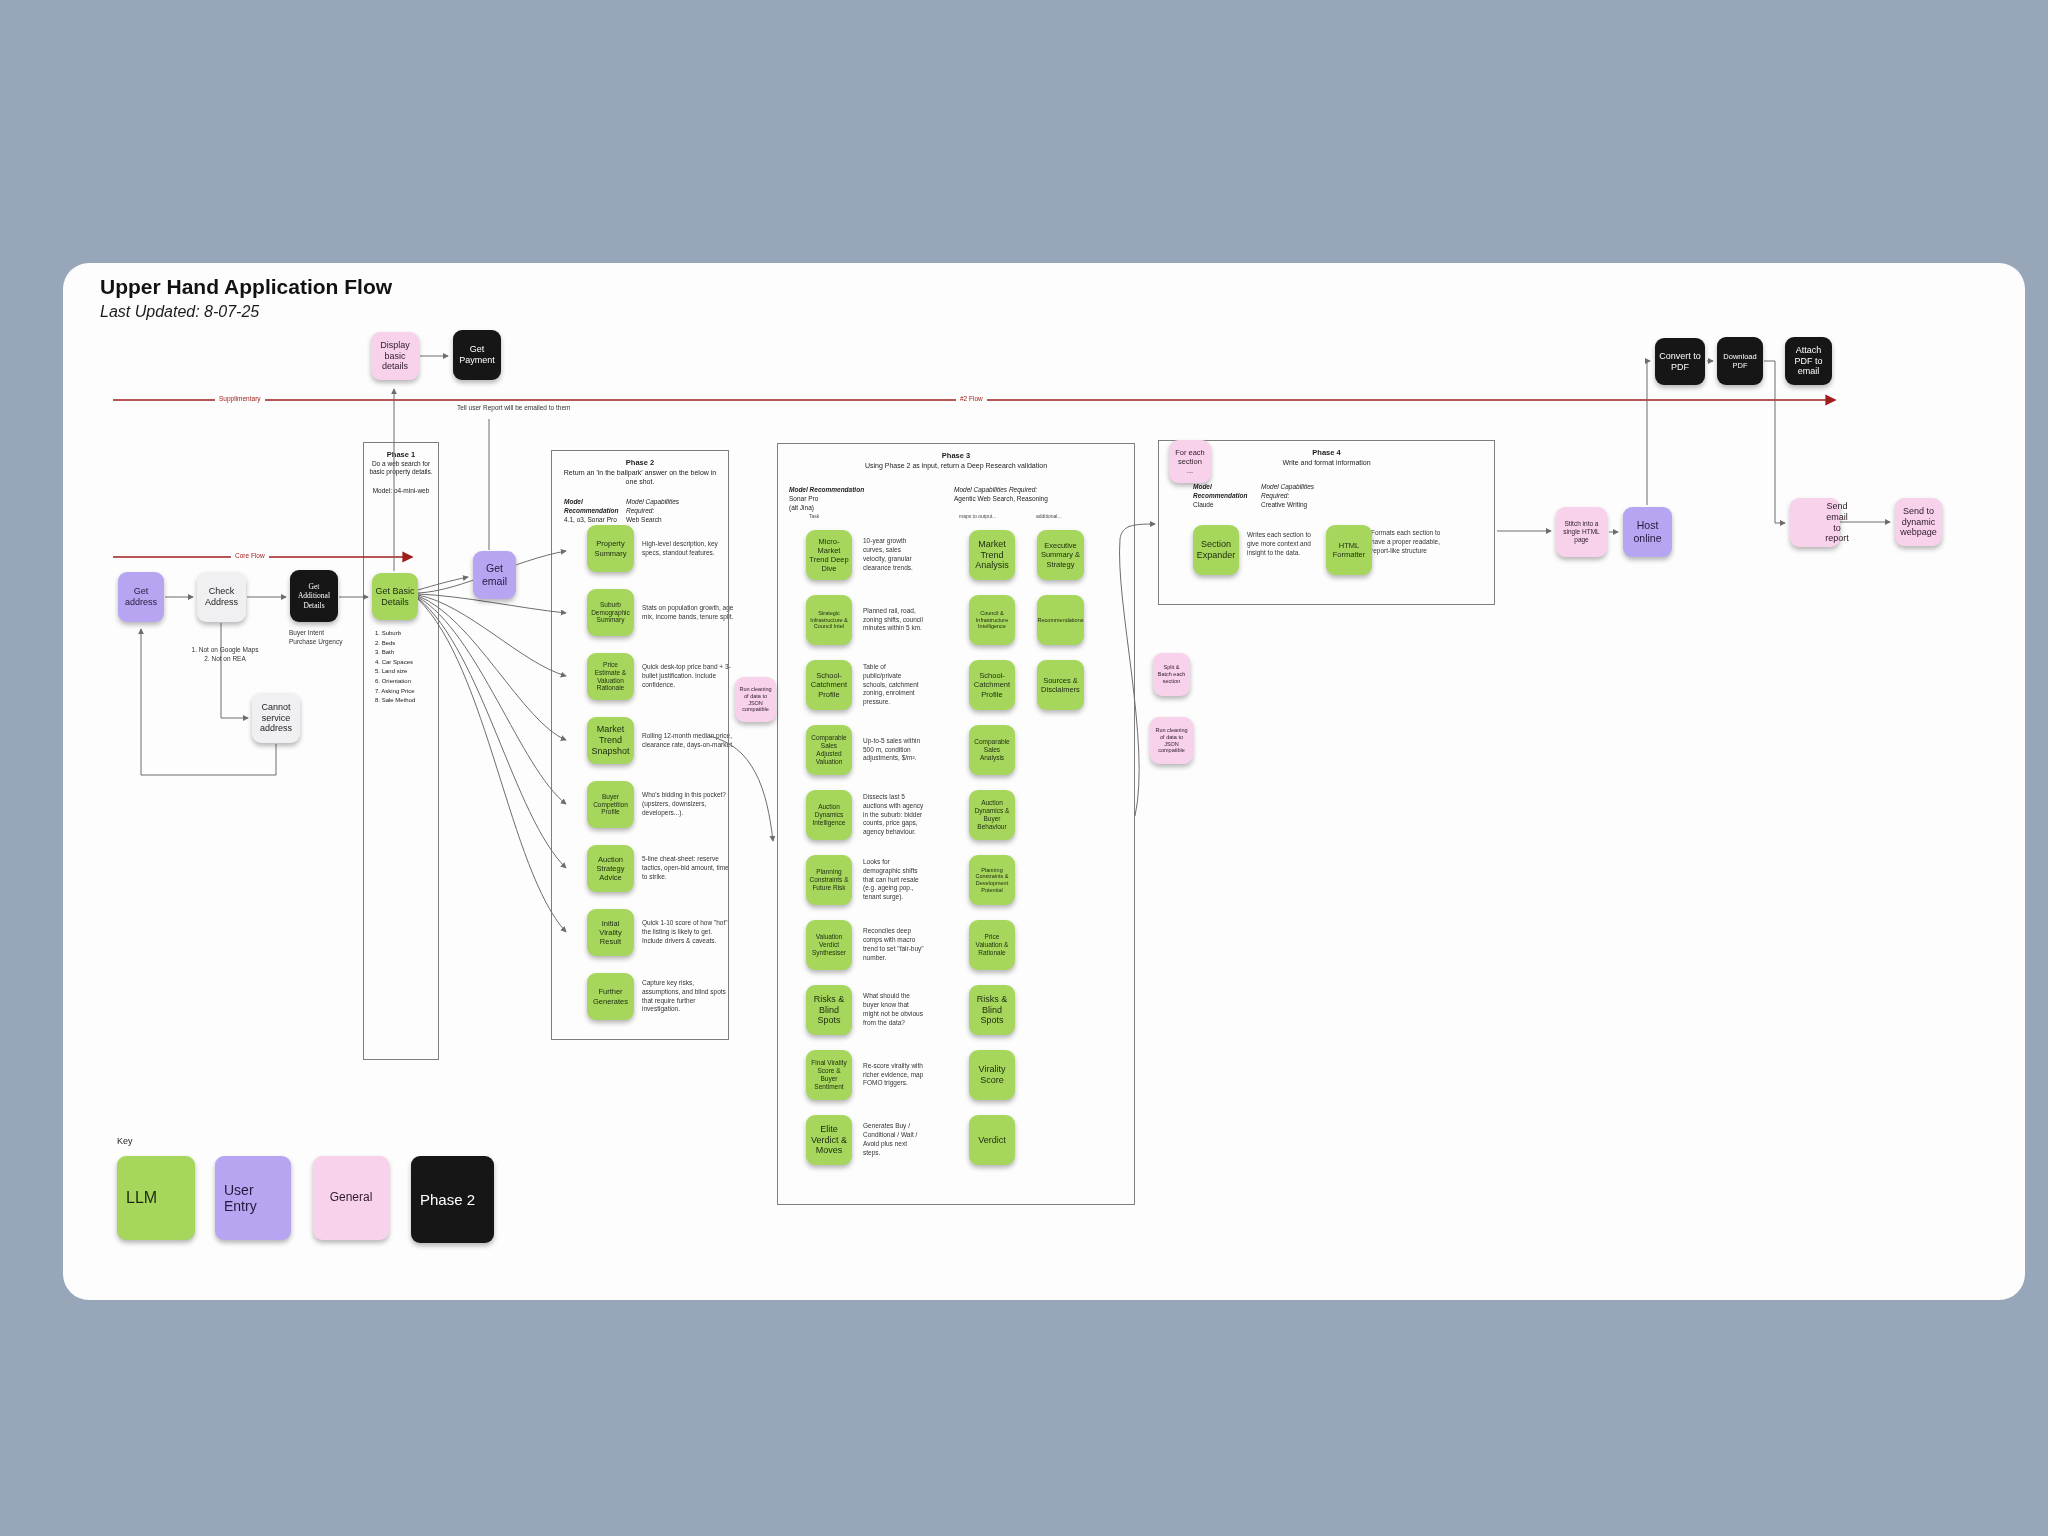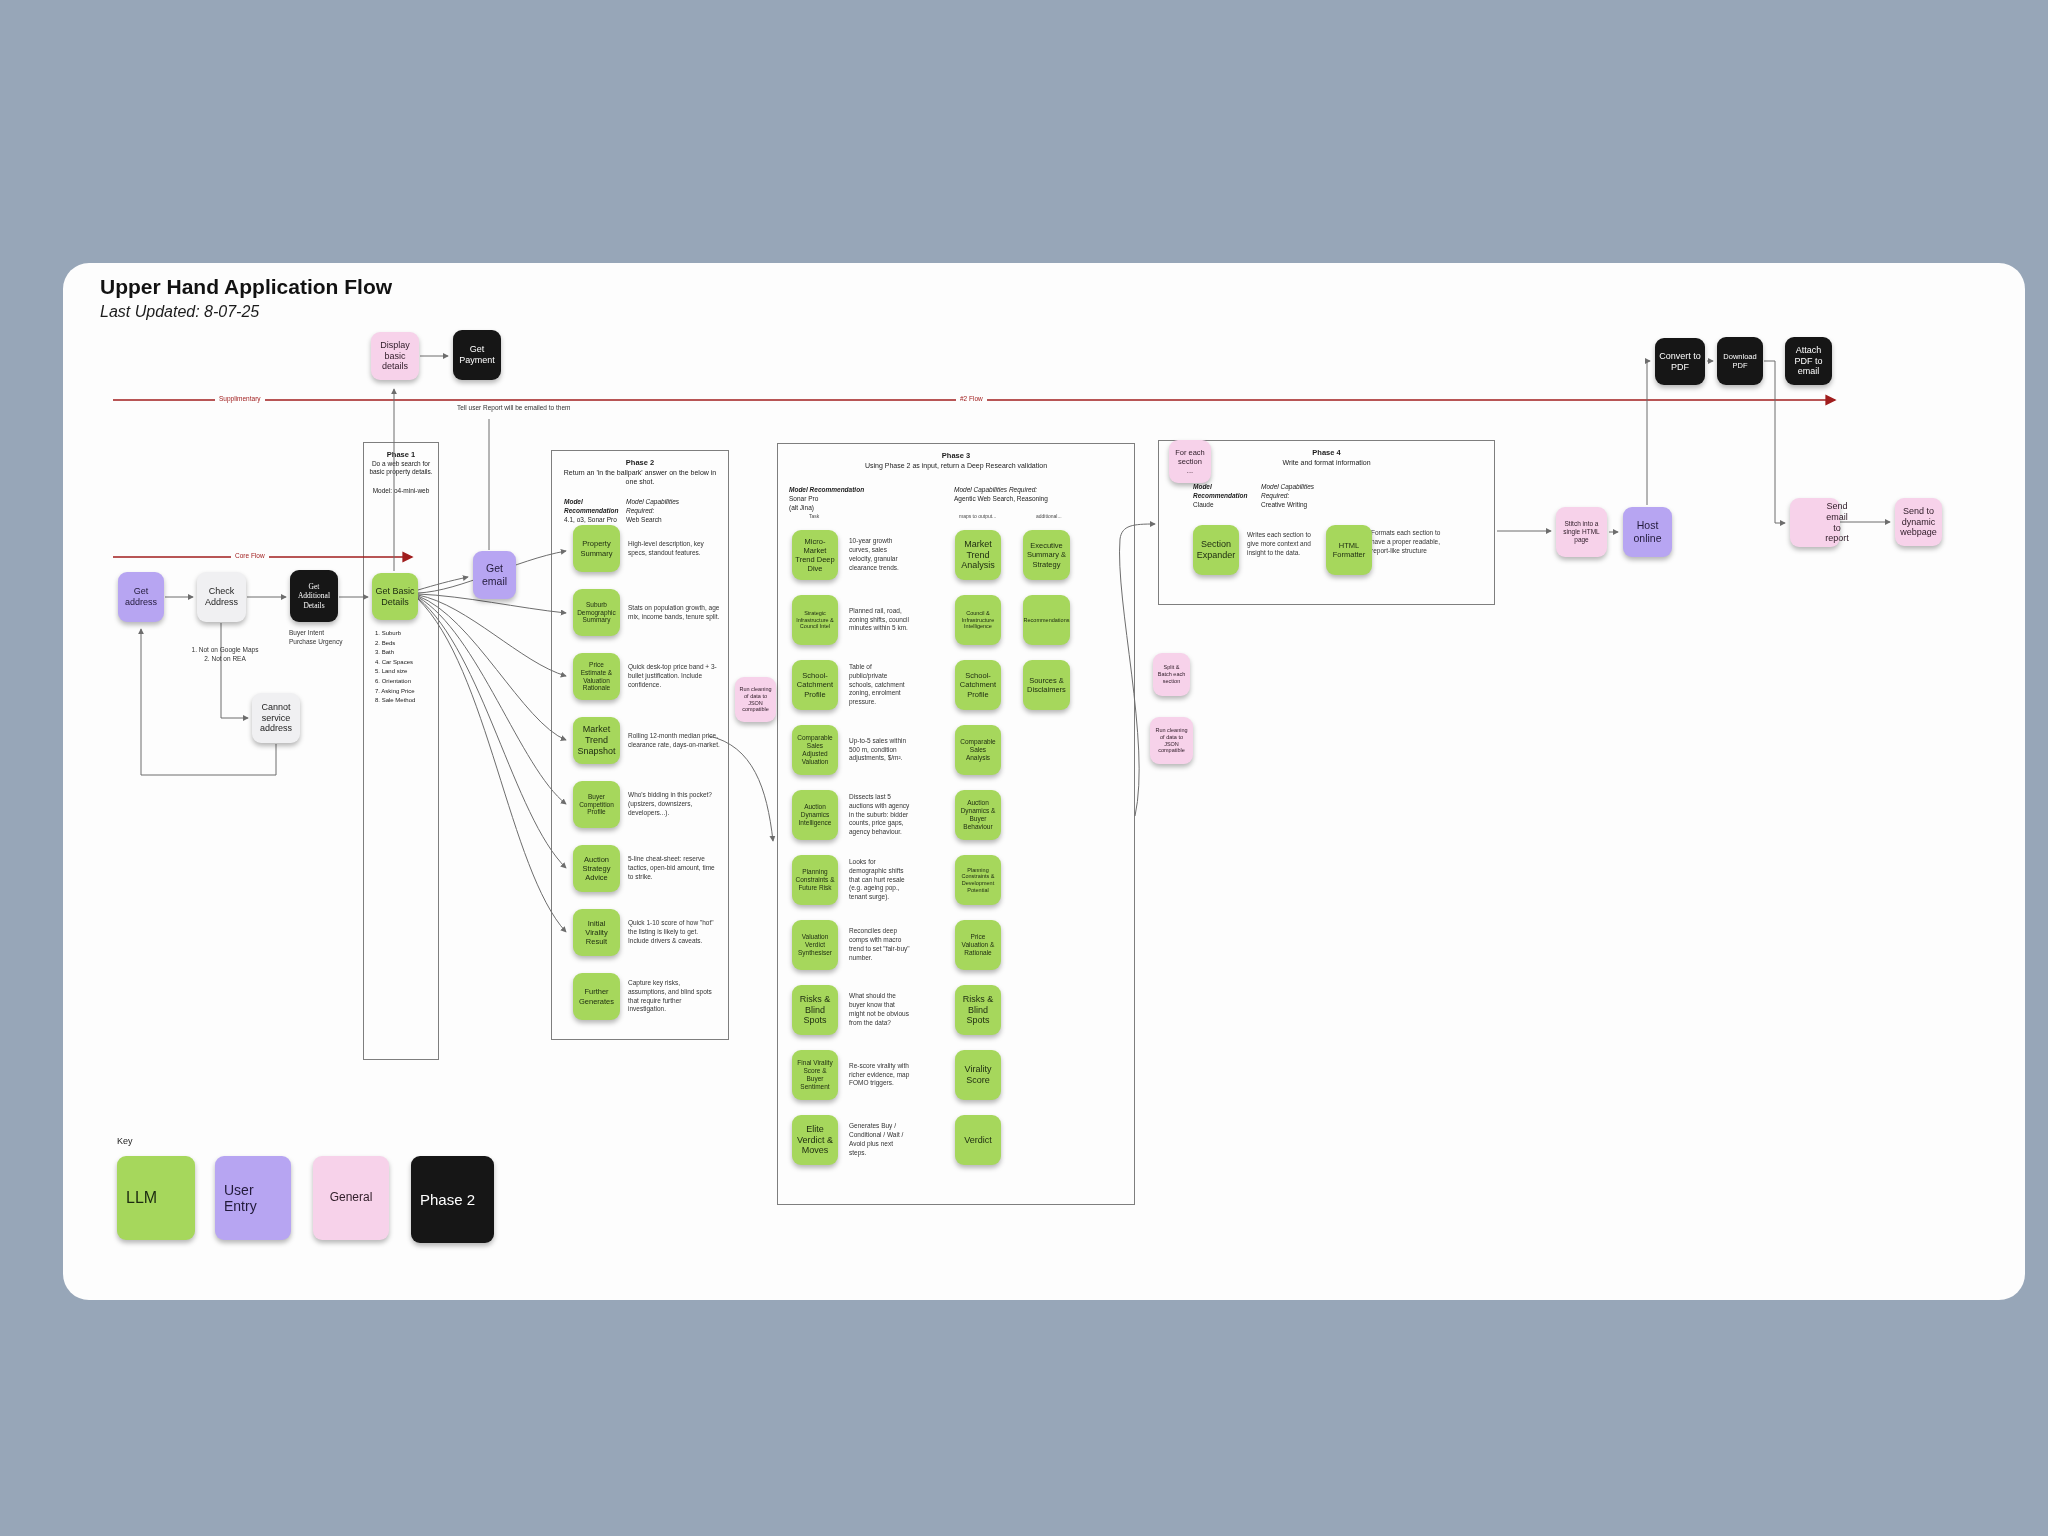--- a/index.html
+++ b/index.html
@@ -26,21 +26,21 @@
   .abs{position:absolute;}
   .green{background:#a6d75c;color:#1c2a10;}
   .purple{background:#b7a5f2;color:#221a3a;}
   .pink{background:#f7d2ea;color:#33202c;}
   .black{background:#161616;color:#ffffff;}
   .white{background:#f0f0f2;color:#1d1d1d;}
   .sz-xs{font-size:5.5px;} .sz-s{font-size:6.5px;} .sz-m{font-size:7.5px;}
   .sz-l{font-size:9px;} .sz-xl{font-size:10.5px;}
   .note{position:absolute;font-size:6.5px;color:#333;line-height:1.35;z-index:2;}
   .pre{white-space:pre-line;}
-  .rowshost{position:absolute;display:flex;flex-direction:column;}
+  .rowshost{position:absolute;display:flex;flex-direction:column;padding-left:14px;}
   .p2row{display:flex;height:47px;margin-bottom:17px;}
   .p2row .sticky{margin-left:22px;width:47px;flex:0 0 auto;}
   .p2row .rnote{margin-left:8px;width:92px;align-self:center;font-size:6.5px;color:#333;line-height:1.35;}
   .p3row{display:flex;height:50px;margin-bottom:15px;}
   .p3row .sticky{margin-left:15px;width:46px;flex:0 0 auto;}
   .p3row .rnote{margin-left:11px;width:62px;align-self:center;font-size:6.5px;color:#333;line-height:1.35;}
   .ocell{width:46px;height:50px;margin-bottom:15px;flex:0 0 auto;}
   .ecell{width:47px;height:50px;margin-bottom:15px;flex:0 0 auto;}
   .fieldlist{position:absolute;font-size:6px;line-height:1.6;z-index:2;}
   .keylabel{position:absolute;left:54px;top:873px;font-size:9px;color:#222;}

